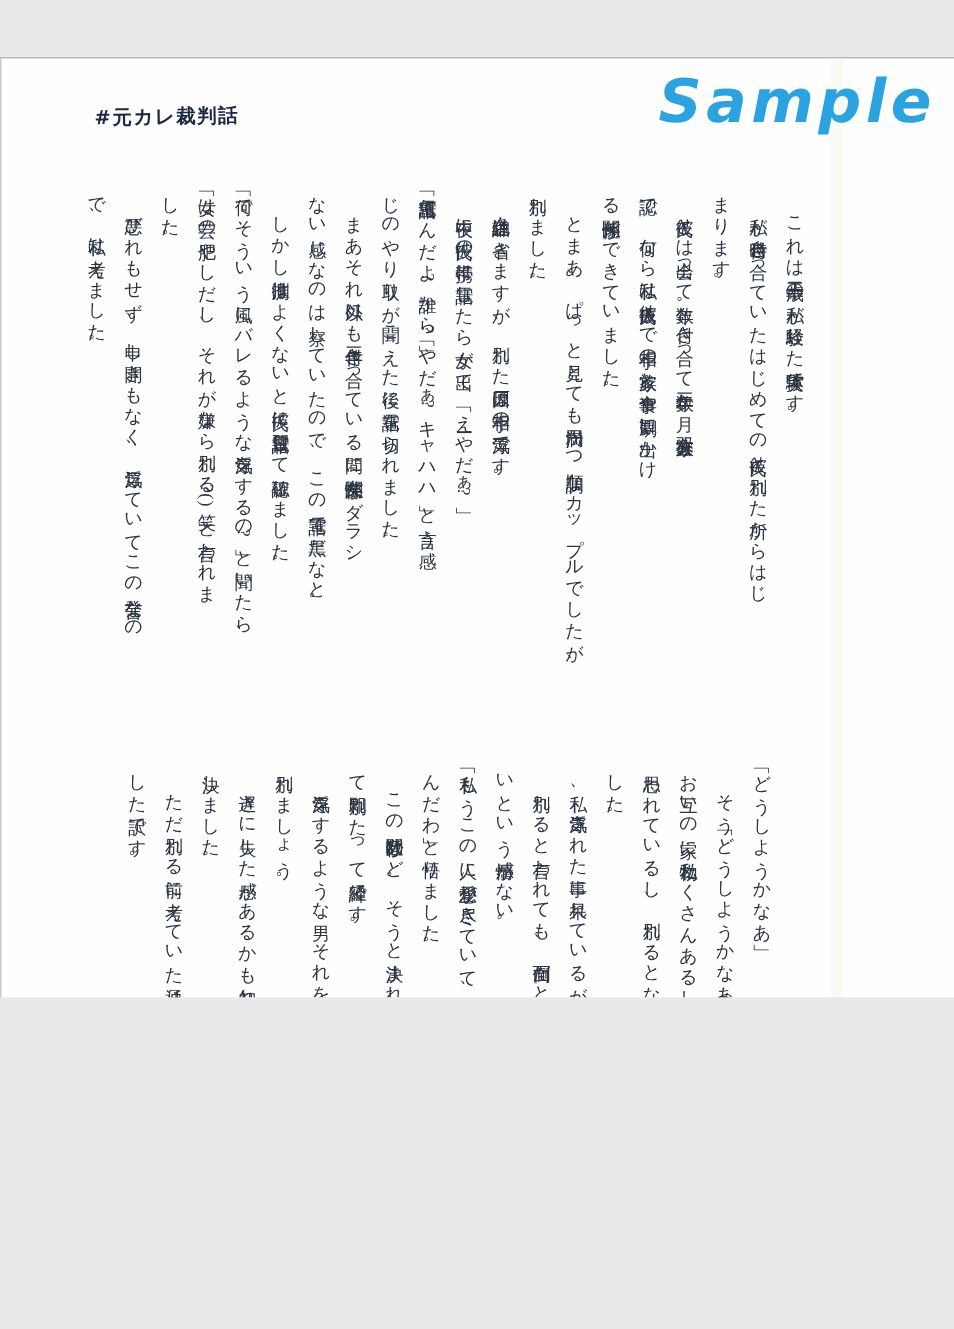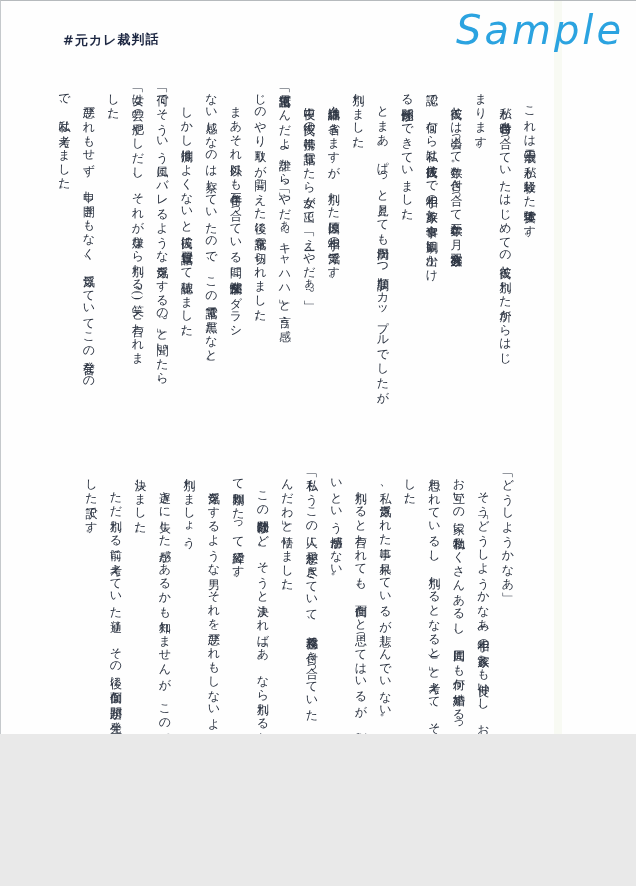--- a/index.html
+++ b/index.html
@@ -1,39 +1,40 @@
 <!DOCTYPE html>
 <html><head>
 <meta charset="utf-8">
 <style>
   html,body{margin:0;padding:0;background:#e9e9e9;}
   .page{
     position:relative;
-    width:636px;height:734px;
+    width:636px;height:627px;
     background:#fefefe;
     border-top:1px solid #b6babd;
     border-left:1px solid #c5c9cc;
     box-sizing:border-box;
     overflow:hidden;
     font-family:"Liberation Serif","DejaVu Serif",serif;
+    margin-top:38px;
   }
   .artifact{
     position:absolute;top:0;left:553px;width:8px;height:886px;
     background:#f2f6e6;opacity:.45;pointer-events:none;
   }
   .hashtag{
     position:absolute;top:30px;left:62px;
     font-family:"DejaVu Sans","Liberation Sans",sans-serif;
     font-size:13px;font-weight:700;letter-spacing:1px;
     color:#1d2742;transform:rotate(-1deg);
   }
   .sample{
     position:absolute;top:6px;right:12px;
     font-family:"DejaVu Sans","Liberation Sans",sans-serif;
-    font-style:italic;font-size:40px;font-weight:400;
+    font-style:italic;font-size:40px;font-weight:700;
     letter-spacing:3px;color:#2ba3e0;
   }
   .handle{
     position:absolute;top:836px;left:18px;
     font-family:"DejaVu Sans","Liberation Sans",sans-serif;
     font-style:italic;font-size:27px;letter-spacing:1px;
     color:#2a90d2;
   }
   .vblock{
     position:absolute;

